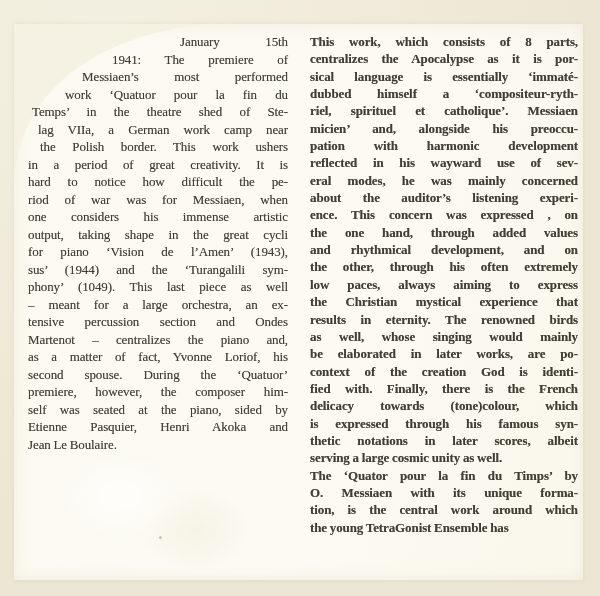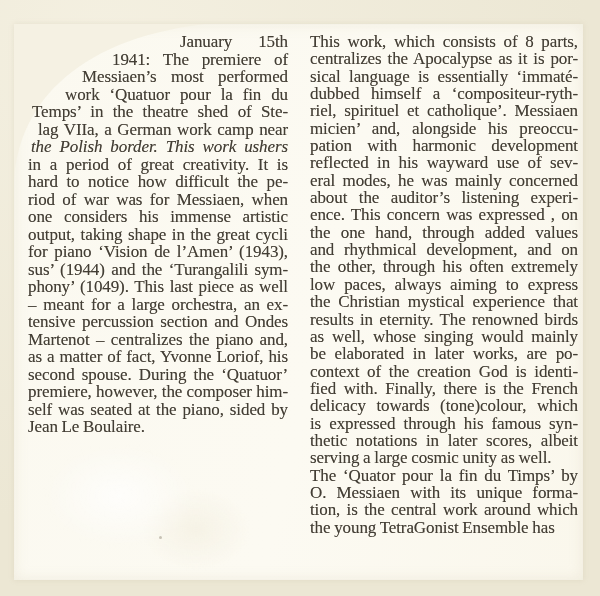--- a/index.html
+++ b/index.html
@@ -52,34 +52,35 @@
     top: 536px;
     width: 3px;
     height: 3px;
     border-radius: 50%;
     background: rgba(125, 115, 98, 0.4);
   }
   .col {
     position: absolute;
     top: 33px;
     color: var(--ink);
-    font-size: 17px;
+    font-size: 13px;
     letter-spacing: -0.1px;
     word-spacing: -0.4px;
     text-shadow: 0 0 0.5px rgba(72, 64, 52, 0.5);
   }
   .col-left {
     left: 28px;
     width: 260px;
     line-height: 17.5px;
   }
   .col-right {
     left: 310px;
     width: 268px;
     line-height: 17.35px;
+    font-weight: bold;
   }
   .line {
     text-align: justify;
     text-align-last: justify;
     white-space: normal;
   }
   .line.end {
     text-align-last: left;
   }
 </style>
@@ -96,36 +97,37 @@
   <div class="watermark"></div>
   <div class="speck"></div>
 
   <div class="col col-left">
       <div class="line" style="margin-left: 152px;">January 15th</div>
       <div class="line" style="margin-left: 84px;">1941: The premiere of</div>
       <div class="line" style="margin-left: 54px;">Messiaen’s most performed</div>
       <div class="line" style="margin-left: 37px;">work ‘Quatuor pour la fin du</div>
       <div class="line" style="margin-left: 4px;">Temps’ in the theatre shed of Ste-</div>
       <div class="line" style="margin-left: 10px;">lag VIIa, a German work camp near</div>
-      <div class="line" style="margin-left: 3px; font-style: italic;">the Polish border. This work ushers</div>
+      <div class="line" style="margin-left: 12px;">the Polish border. This work ushers</div>
       <div class="line">in a period of great creativity. It is</div>
       <div class="line">hard to notice how difficult the pe-</div>
       <div class="line">riod of war was for Messiaen, when</div>
       <div class="line">one considers his immense artistic</div>
       <div class="line">output, taking shape in the great cycli</div>
       <div class="line">for piano ‘Vision de l’Amen’ (1943),</div>
       <div class="line">sus’ (1944) and the ‘Turangalili sym-</div>
       <div class="line">phony’ (1049). This last piece as well</div>
       <div class="line">– meant for a large orchestra, an ex-</div>
       <div class="line">tensive percussion section and Ondes</div>
       <div class="line">Martenot – centralizes the piano and,</div>
       <div class="line">as a matter of fact, Yvonne Loriof, his</div>
       <div class="line">second spouse. During the ‘Quatuor’</div>
       <div class="line">premiere, however, the composer him-</div>
       <div class="line">self was seated at the piano, sided by</div>
+      <div class="line">Etienne Pasquier, Henri Akoka and</div>
       <div class="line end">Jean Le Boulaire.</div>
     </div>
   <div class="col col-right">
       <div class="line">This work, which consists of 8 parts,</div>
       <div class="line">centralizes the Apocalypse as it is por-</div>
       <div class="line">sical language is essentially ‘immaté-</div>
       <div class="line">dubbed himself a ‘compositeur-ryth-</div>
       <div class="line">riel, spirituel et catholique’. Messiaen</div>
       <div class="line">micien’ and, alongside his preoccu-</div>
       <div class="line">pation with harmonic development</div>

